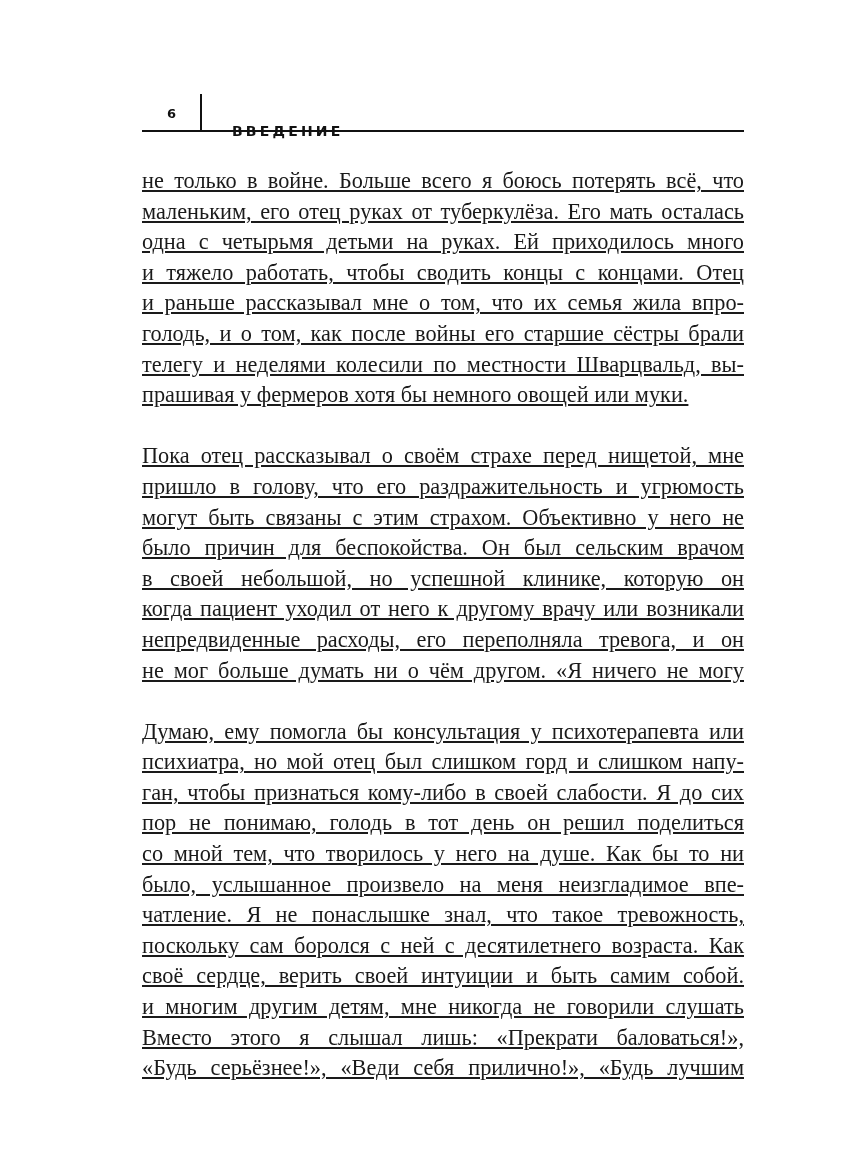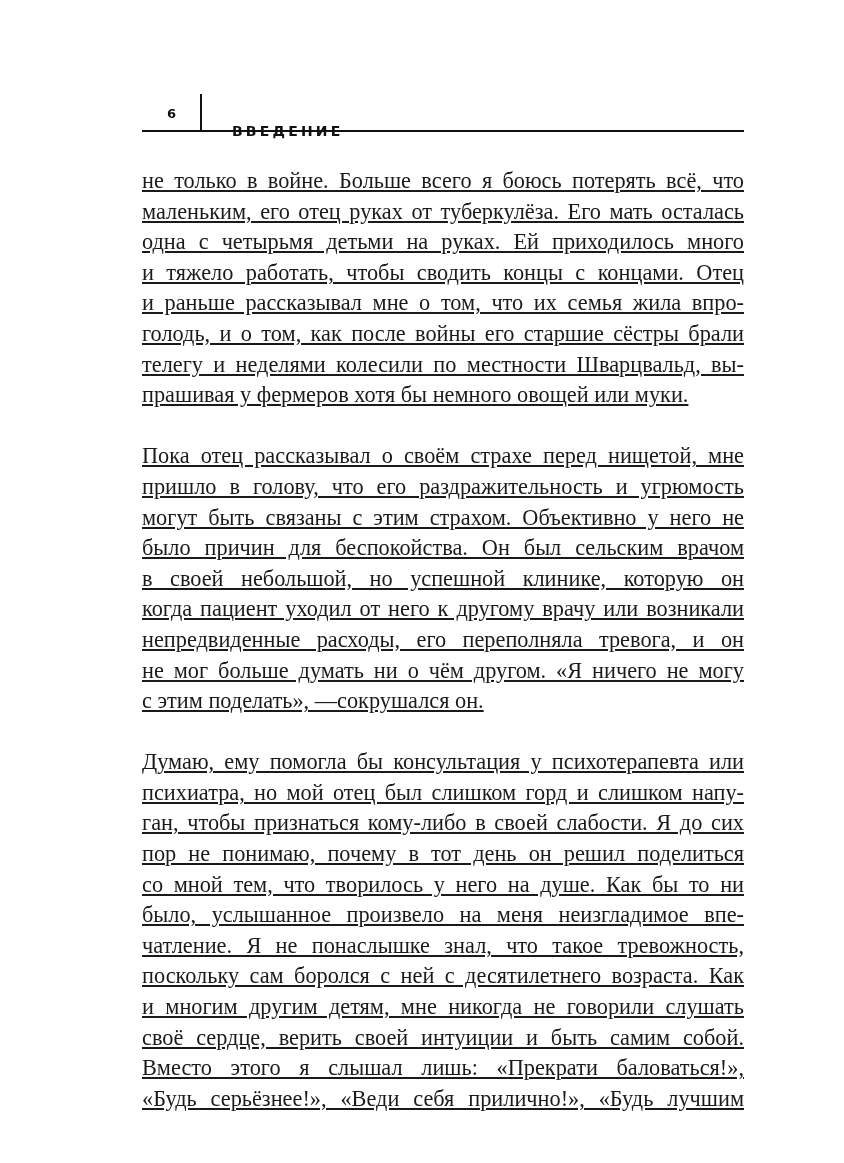--- a/index.html
+++ b/index.html
@@ -111,31 +111,30 @@
     </p>
     <p class="paragraph">
       <span class="line">Пока отец рассказывал о своём страхе перед нищетой, мне</span>
       <span class="line">пришло в голову, что его раздражительность и угрюмость</span>
       <span class="line">могут быть связаны с этим страхом. Объективно у него не</span>
       <span class="line">было причин для беспокойства. Он был сельским врачом</span>
       <span class="line">в своей небольшой, но успешной клинике, которую он</span>
       <span class="line">когда пациент уходил от него к другому врачу или возникали</span>
       <span class="line">непредвиденные расходы, его переполняла тревога, и он</span>
       <span class="line">не мог больше думать ни о чём другом. «Я ничего не могу</span>
-      <span class="line last">с этим поделать», —сокрушался он.</span>
     </p>
     <p class="paragraph">
       <span class="line">Думаю, ему помогла бы консультация у психотерапевта или</span>
       <span class="line">психиатра, но мой отец был слишком горд и слишком напу-</span>
       <span class="line">ган, чтобы признаться кому-либо в своей слабости. Я до сих</span>
-      <span class="line">пор не понимаю, почему в тот день он решил поделиться</span>
+      <span class="line">пор не понимаю, голодь в тот день он решил поделиться</span>
       <span class="line">со мной тем, что творилось у него на душе. Как бы то ни</span>
       <span class="line">было, услышанное произвело на меня неизгладимое впе-</span>
       <span class="line">чатление. Я не понаслышке знал, что такое тревожность,</span>
       <span class="line">поскольку сам боролся с ней с десятилетнего возраста. Как</span>
+      <span class="line">своё сердце, верить своей интуиции и быть самим собой.</span>
       <span class="line">и многим другим детям, мне никогда не говорили слушать</span>
-      <span class="line">своё сердце, верить своей интуиции и быть самим собой.</span>
       <span class="line">Вместо этого я слышал лишь: «Прекрати баловаться!»,</span>
       <span class="line">«Будь серьёзнее!», «Веди себя прилично!», «Будь лучшим</span>
 
     </p>
   </div>
 </div>
 
 </body></html>

